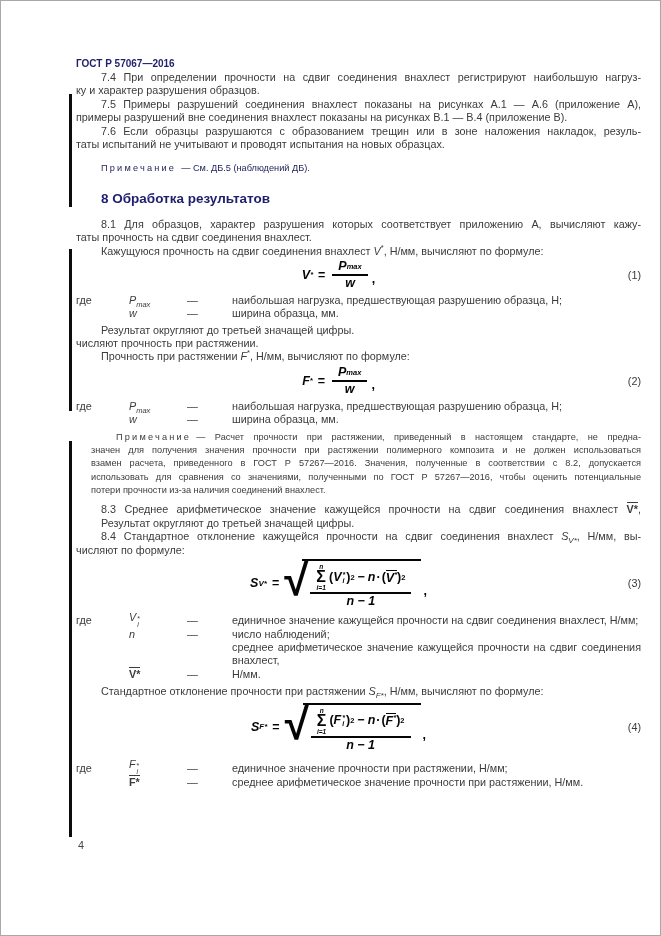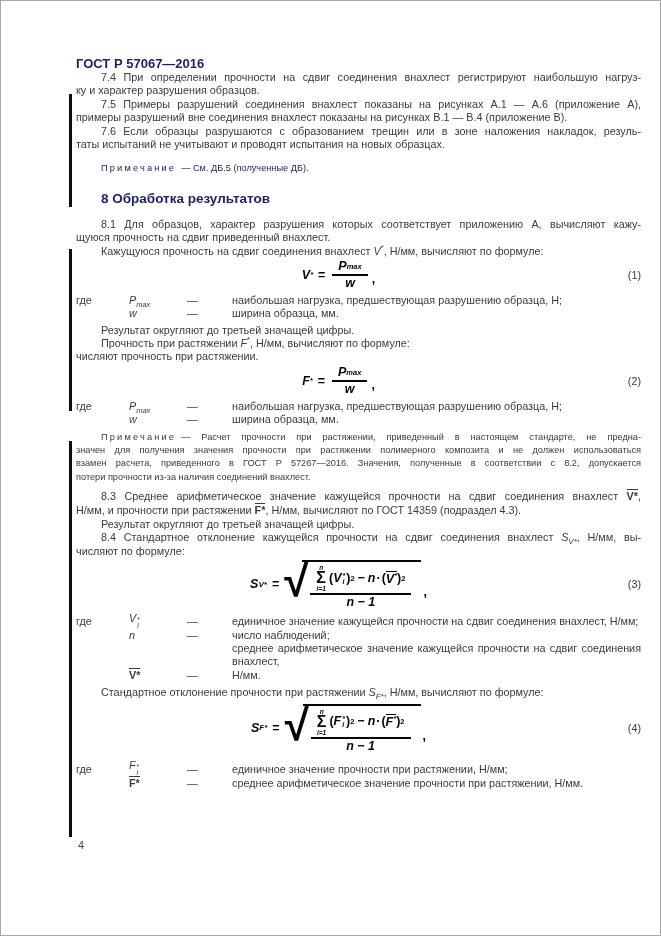--- a/index.html
+++ b/index.html
@@ -1,30 +1,30 @@
 <!DOCTYPE html>
 <html><head>
 <meta charset="utf-8">
 <style>
   html,body { margin:0; padding:0; background:#ffffff; }
   body { width:661px; height:936px; font-family:"Liberation Sans", sans-serif; }
   .page { position:relative; width:661px; height:936px; box-sizing:border-box;
           border:1px solid #a8a8a8; background:#ffffff; overflow:hidden;
           color:#3b3b3b; font-size:10.8px; line-height:13.4px; }
   .content { position:absolute; left:75px; top:0; width:565px; }
-  .doc-header { padding-top:56px; font-size:13px; font-weight:bold; color:#1e1e6e; line-height:14px; }
+  .doc-header { padding-top:56px; font-size:10px; font-weight:bold; color:#1e1e6e; line-height:14px; }
   .h2 { font-size:13.5px; font-weight:bold; color:#1e1e6e; line-height:17px;
         padding-left:25px; margin-top:14px; }
   .l { min-height:13.4px; }
   .jf { text-align:justify; text-align-last:justify; }
   .ind { padding-left:25px; }
   .small { font-size:9.2px; line-height:12.2px; }
   .note1 { margin-top:11px; color:#24245f; }
   .nlabel { letter-spacing:2.2px; margin-right:5px; }
-  .note2 { margin-top:4px; }
+  .note2 { margin-top:4px;margin-left:15px; }
   .mt2{margin-top:2px;} .mt3{margin-top:3px;} .mt4{margin-top:4px;} .mt5{margin-top:5px;}
   .mt6{margin-top:6px;} .mt11{margin-top:11px;} .mt21{margin-top:21px;}
   
   .cbar { position:absolute; left:68px; width:3px; background:#0d0d0d; }
   
   i { font-style:italic; }
   sup.is { font-size:7.5px; line-height:0; vertical-align:super; }
   sub.ib { font-size:7.5px; line-height:0; vertical-align:sub; font-style:italic; }
   .ovl { display:inline-block; border-top:1.4px solid currentColor; padding-top:1px; line-height:1.05; }
   
@@ -74,26 +74,26 @@
 
     <div class="doc-header">ГОСТ Р 57067—2016</div>
 
     <div class="l ind jf">7.4 При определении прочности на сдвиг соединения внахлест регистрируют наибольшую нагруз-</div>
     <div class="l">ку и характер разрушения образцов.</div>
     <div class="l ind jf">7.5 Примеры разрушений соединения внахлест показаны на рисунках А.1 — А.6 (приложение А),</div>
     <div class="l">примеры разрушений вне соединения внахлест показаны на рисунках В.1 — В.4 (приложение В).</div>
     <div class="l ind jf">7.6 Если образцы разрушаются с образованием трещин или в зоне наложения накладок, резуль-</div>
     <div class="l">таты испытаний не учитывают и проводят испытания на новых образцах.</div>
 
-    <div class="l ind small note1"><span class="nlabel">Примечание</span><span>—  См. ДБ.5 (полученные ДБ).</span></div>
+    <div class="l ind small note1"><span class="nlabel">Примечание</span><span>—  См. ДБ.5 (наблюдений ДБ).</span></div>
 
     <div class="h2">8 Обработка результатов</div>
 
     <div class="l ind jf mt11">8.1 Для образцов, характер разрушения которых соответствует приложению А, вычисляют кажу-</div>
-    <div class="l">щуюся прочность на сдвиг приведенный внахлест.</div>
+    <div class="l">таты прочность на сдвиг соединения внахлест.</div>
     <div class="l ind"><span>Кажущуюся прочность на сдвиг соединения внахлест</span> <i>V</i><sup class="is">*</sup><span>, Н/мм, вычисляют по формуле:</span></div>
 
     <div class="frow mt2">
       <div class="fcenter">
         <span class="fml">
             <i>V</i>
             <sup class="is">*</sup>
             <span class="feq">=</span>
             <span class="frac">
               <span class="fnm">
@@ -116,22 +116,22 @@
     </div>
     <div class="wrow">
       <span class="wl"></span>
       <span class="ws"><i>w</i></span>
       <span class="wd">—</span>
       <span class="wf">ширина образца, мм.</span>
     </div>
 
     <div class="l ind mt3">Результат округляют до третьей значащей цифры.</div>
 
+    <div class="l">числяют прочность при растяжении.</div>
     <div class="l ind"><span>Прочность при растяжении</span> <i>F</i><sup class="is">*</sup><span>, Н/мм, вычисляют по формуле:</span></div>
-    <div class="l">числяют прочность при растяжении.</div>
 
     <div class="frow mt2">
       <div class="fcenter">
         <span class="fml">
             <i>F</i>
             <sup class="is">*</sup>
             <span class="feq">=</span>
             <span class="frac">
               <span class="fnm">
                 <i>P</i>
@@ -155,25 +155,25 @@
       <span class="wl"></span>
       <span class="ws"><i>w</i></span>
       <span class="wd">—</span>
       <span class="wf">ширина образца, мм.</span>
     </div>
 
     <div class="note2">
       <div class="l small ind jf"><span class="nlabel">Примечание</span><span>—  Расчет прочности при растяжении, приведенный в настоящем стандарте, не предна-</span></div>
       <div class="l small jf">значен для получения значения прочности при растяжении полимерного композита и не должен использоваться</div>
       <div class="l small jf">взамен расчета, приведенного в ГОСТ Р 57267—2016. Значения, полученные в соответствии с 8.2, допускается</div>
+      <div class="l small jf">использовать для сравнения со значениями, полученными по ГОСТ Р 57267—2016, чтобы оценить потенциальные</div>
       <div class="l small">потери прочности из-за наличия соединений внахлест.</div>
     </div>
 
     <div class="l ind jf mt5"><span>8.3 Среднее арифметическое значение кажущейся прочности на сдвиг соединения внахлест</span> <b class="ovl"><span>V*</span></b><span>,</span></div>
-    <div class="l"><span>Н/мм, и прочности при растяжении</span> <b class="ovl"><span>F*</span></b><span>, Н/мм, вычисляют по ГОСТ 14359 (подраздел 4.3).</span></div>
     <div class="l ind">Результат округляют до третьей значащей цифры.</div>
 
     <div class="l ind jf"><span>8.4 Стандартное отклонение кажущейся прочности на сдвиг соединения внахлест</span> <i>S</i><sub class="lsub"><i>V</i><span>*</span></sub><span>, Н/мм, вы-</span></div>
     <div class="l">числяют по формуле:</div>
 
     <div class="frow mt2">
       <div class="fcenter">
         <span class="fml">
             <i>S</i>
             <sub class="lsub"><i>V</i><span>*</span></sub>

